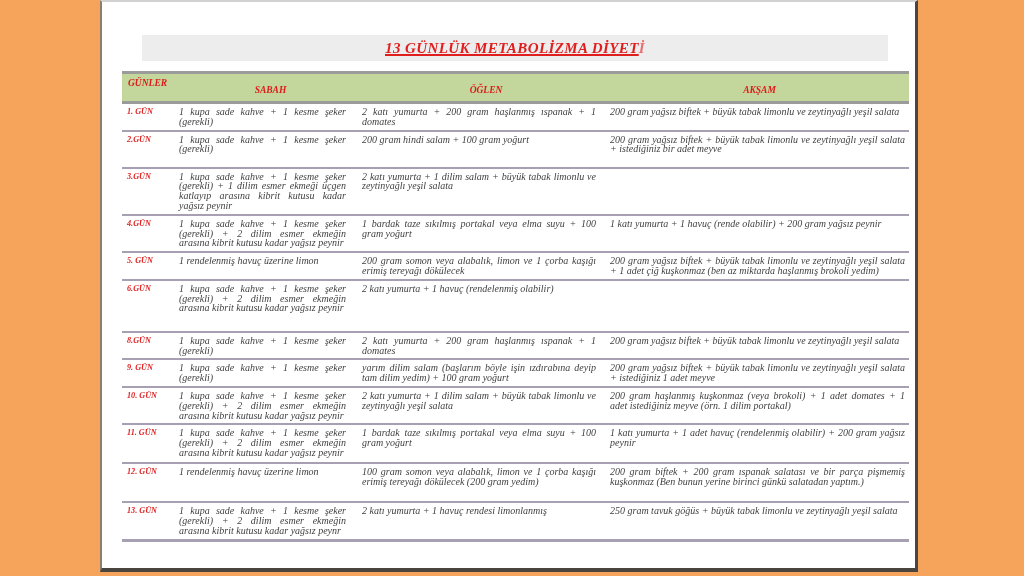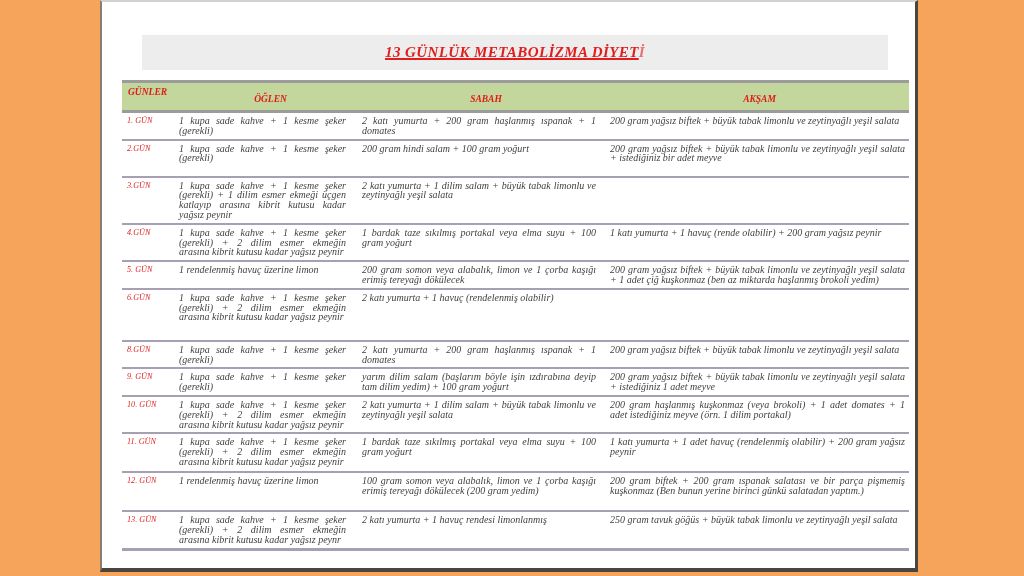--- a/index.html
+++ b/index.html
@@ -4,41 +4,41 @@
 <style>
   html,body{margin:0;padding:0;width:1024px;height:576px;overflow:hidden;
     background:var(--background-orange,#F6A45B);
     font-family:"Liberation Serif","DejaVu Serif",serif;}
   .page{position:absolute;left:100px;top:0;width:818px;height:572px;box-sizing:border-box;
     background:var(--page-white,#fff);
     border-left:2px solid #8a7f6e;
     border-right:3px solid var(--page-edge,#4A453F);
     border-bottom:4px solid var(--page-edge,#4A453F);
     border-top:2px solid #d2d2d2;}
-  .title-band{margin:33px 0 0 40px;width:746px;height:35px;
+  .title-band{margin:33px 0 0 40px;width:746px;height:26px;
     background:var(--title-band-gray,#EDEDED);
     display:flex;align-items:center;justify-content:center;}
   .title{font-size:15px;font-weight:bold;font-style:italic;letter-spacing:.4px;white-space:nowrap;}
   .title-main{color:var(--title-red,#E01E1E);text-decoration:underline;text-decoration-thickness:1.5px;}
   .title-suffix{color:var(--title-suffix-red,#E87070);text-decoration:none;}
   .table{margin:10px 0 0 20px;width:787px;}
   .thead,.tr{display:grid;grid-template-columns:57px 183px 248px 1fr;box-sizing:border-box;}
   .thead{background:var(--header-green,#C3D69B);
     border-top:3px solid var(--header-border,#9B9B9B);
     border-bottom:3px solid var(--header-border,#9B9B9B);
     height:33px;}
   .th{color:var(--header-text-red,#DE1B1B);font-weight:bold;font-style:italic;font-size:9.5px;}
   .th.day{padding:4px 0 0 6px;text-align:left;}
   .th.sabah,.th.oglen,.th.aksam{padding-top:11px;text-align:center;}
   .tbody{border-bottom:3px solid var(--row-border,#A7A0B2);}
   .tr{border-bottom:2px solid var(--row-border,#A7A0B2);}
   .tr:last-child{border-bottom:none;}
   .td{font-style:italic;font-size:10px;line-height:9.8px;color:var(--body-text,#3F3F3F);
     padding:3px 6px 3px 0;box-sizing:border-box;text-align:justify;}
-  .td.day{color:var(--day-red,#DE2323);font-weight:normal;font-size:8.2px;
+  .td.day{color:var(--day-red,#DE2323);font-weight:bold;font-size:8.2px;
     padding-left:5px;text-align:left;white-space:nowrap;}
   .td.sabah{padding-right:16px;}
   .td.oglen{padding-right:14px;}
   .td.aksam{padding-right:4px;}
   .tbody .tr:nth-child(1){min-height:21px}
   .tbody .tr:nth-child(2){min-height:37px}
   .tbody .tr:nth-child(3){min-height:37px}
   .tbody .tr:nth-child(4){min-height:37px}
   .tbody .tr:nth-child(5){min-height:26px}
   .tbody .tr:nth-child(6){min-height:52px}
@@ -54,22 +54,22 @@
 <body>
 
 <div class="page">
   <div class="title-band">
     <span class="title"><span class="title-main">13 GÜNLÜK METABOLİZMA DİYET</span><span class="title-suffix">İ</span></span>
   </div>
 
   <div class="table">
     <div class="thead">
       <div class="th day">GÜNLER</div>
+      <div class="th sabah">SABAH</div>
       <div class="th oglen">ÖĞLEN</div>
-      <div class="th sabah">SABAH</div>
       <div class="th aksam">AKŞAM</div>
     </div>
     <div class="tbody" id="tbody">
   <div class="tr">
     <div class="td day">1. GÜN</div>
     <div class="td sabah">1 kupa sade kahve + 1 kesme şeker (gerekli)</div>
     <div class="td oglen">2 katı yumurta + 200 gram haşlanmış ıspanak + 1 domates</div>
     <div class="td aksam">200 gram yağsız biftek + büyük tabak limonlu ve zeytinyağlı yeşil salata</div>
   </div>
 

